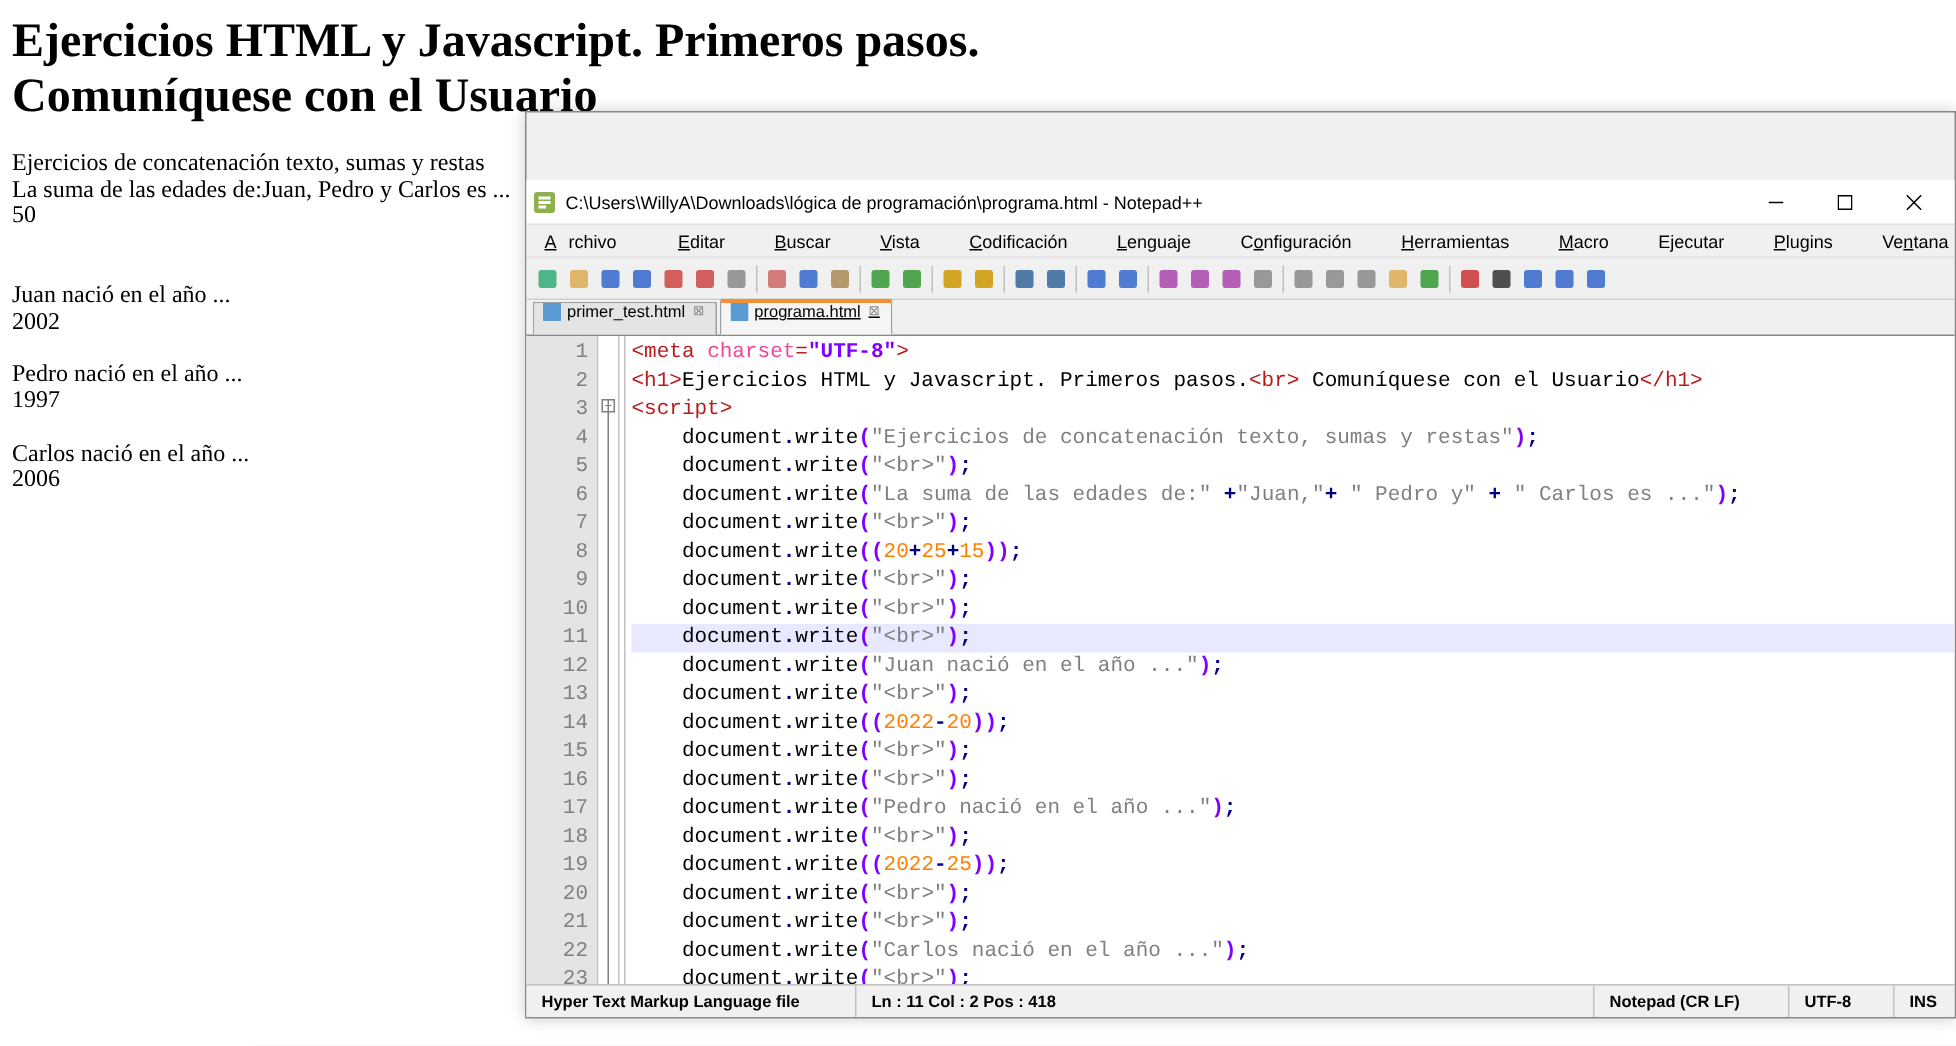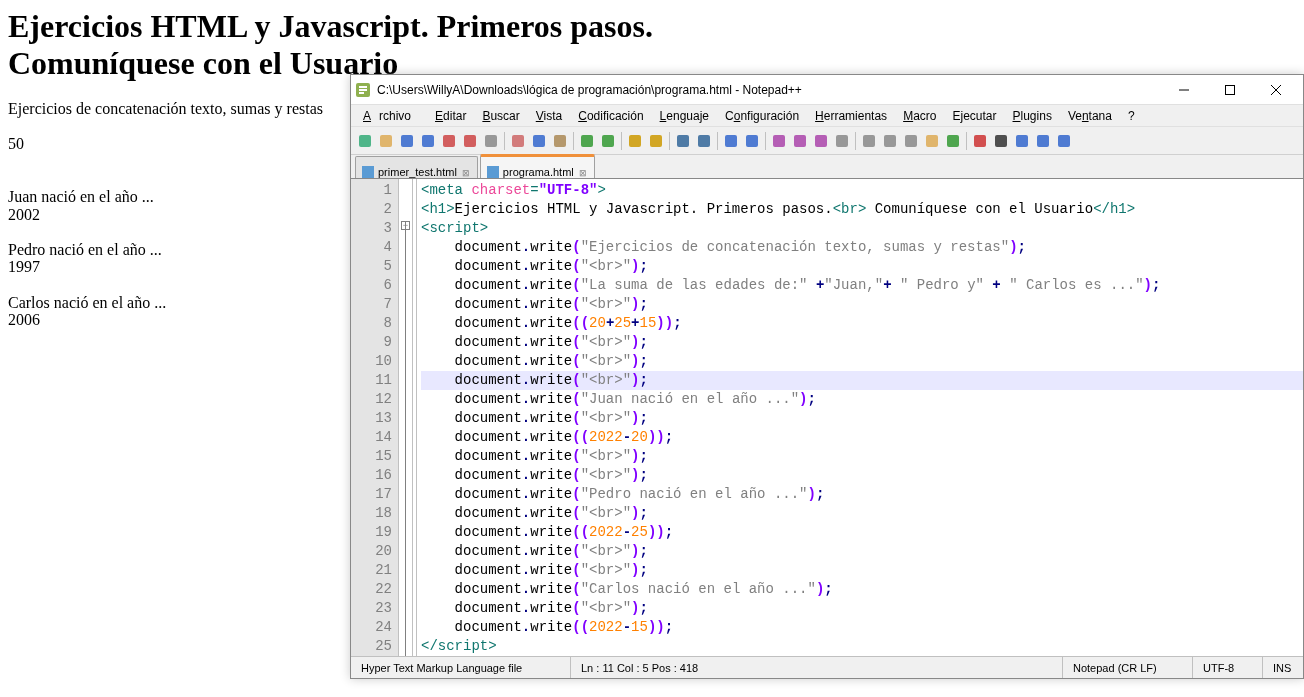--- a/index.html
+++ b/index.html
@@ -3,77 +3,77 @@
 <meta charset="utf-8">
 <style>
 * { margin: 0; padding: 0; box-sizing: border-box; }
 body { font-family: "Times New Roman", serif; background: #fff; width: 1304px; height: 697px; position: relative; overflow: hidden; }
 .bg-page { position: absolute; left: 8px; top: 8px; }
 .bg-page h1 { font-size: 32px; font-weight: bold; margin-bottom: 18px; }
 .bg-page p { font-size: 16px; line-height: 1.1; }
 
 .npp-window { position: absolute; left: 350px; top: 74px; width: 954px; height: 605px; background: #f0f0f0; border: 1px solid #888; box-shadow: 0 0 10px rgba(0,0,0,0.2); font-family: "Segoe UI", Tahoma, sans-serif; font-size: 12px; display: flex; flex-direction: column; }
 
-.titlebar { height: 30px; background: #fff; display: flex; align-items: center; padding: 0 4px; border-bottom: 1px solid #e0e0e0; }
+.titlebar { height: 30px; background: #fff; display: flex; align-items: center; padding: 0 4px; border-bottom: 1px solid #e0e0e0; margin-top: 45px; }
 .tb-icon { width: 16px; height: 16px; margin-right: 6px; }
 .tb-title { flex: 1; color: #000; font-size: 12px; }
 .tb-btns { display: flex; gap: 0; }
 .tb-btn { width: 46px; height: 28px; display: flex; align-items: center; justify-content: center; color: #000; cursor: pointer; }
 
-.menubar { height: 22px; background: #f0f0f0; display: flex; align-items: center; padding: 0 4px; gap: 0; border-bottom: 1px solid #e0e0e0; }
+.menubar { height: 22px; background: #f0f0f0; display: flex; align-items: center; padding: 0 4px; gap: 17px; border-bottom: 1px solid #e0e0e0; }
 .menubar span { padding: 2px 8px; cursor: pointer; }
 .menubar span u { text-decoration: underline; }
 
 .toolbar { height: 28px; background: #f0f0f0; display: flex; align-items: center; padding: 2px 4px; gap: 1px; border-bottom: 1px solid #d0d0d0; }
 .tb-ico { width: 20px; height: 20px; display: flex; align-items: center; justify-content: center; cursor: pointer; border: 1px solid transparent; }
 .tb-sep { width: 1px; height: 18px; background: #c0c0c0; margin: 0 2px; }
 
 .tabbar { height: 24px; background: #f0f0f0; display: flex; align-items: flex-end; padding: 0 4px; border-bottom: 1px solid #888; }
-.tab { display: flex; align-items: flex-end; height: 22px; padding: 0 6px; background: #e4e4e4; border: 1px solid #a0a0a0; border-bottom: none; margin-right: 2px; cursor: pointer; font-size: 11px; gap: 4px; border-radius: 2px 2px 0 0; margin-top: 44px; }
-.tab.active { background: #f5f5f5; border-top: 3px solid #f0903a; height: 24px; position: relative; z-index: 1; }
+.tab { display: flex; align-items: flex-start; height: 22px; padding: 0 6px; background: #e4e4e4; border: 1px solid #a0a0a0; border-bottom: none; margin-right: 2px; cursor: pointer; font-size: 11px; gap: 4px; border-radius: 2px 2px 0 0; margin-top: 44px; }
+.tab.active { background: #f5f5f5; border-top: 3px solid #f0903a; height: 24px; position: relative; z-index: 1; text-decoration: underline; }
 .tab-icon { width: 12px; height: 12px; }
 .tab-close { width: 10px; height: 10px; cursor: pointer; color: #888; font-size: 9px; display: flex; align-items: center; justify-content: center; }
 
 .editor { flex: 1; display: flex; background: #fff; overflow: hidden; font-family: Consolas, "Courier New", monospace; font-size: 14px; }
 .gutter { width: 48px; background: #e4e4e4; color: #808080; text-align: right; padding: 2px 6px 0 0; border-right: 1px solid #c0c0c0; }
 .gutter div { height: 19px; line-height: 19px; }
 .fold { width: 14px; background: #fff; border-right: 1px solid #c0c0c0; position: relative; }
 .fold-line { position: absolute; left: 6px; top: 42px; bottom: 0; width: 1px; background: #808080; }
 .fold-box { position: absolute; left: 2px; top: 42px; width: 9px; height: 9px; border: 1px solid #808080; background: #fff; display: flex; align-items: center; justify-content: center; font-size: 9px; color: #808080; }
 .margin-strip { width: 4px; background: #fff; border-right: 1px solid #c0c0c0; }
 .code { flex: 1; padding: 2px 0 0 4px; white-space: pre; position: relative; }
 .code-line { height: 19px; line-height: 19px; }
 .code-line.hl { background: #e8e8ff; }
-.k-tag { color: #0f766e; }
+.k-tag { color: #b91c1c; }
 .k-attr { color: #ec4899; }
 .k-str { color: #8000ff; font-weight: bold; }
 .k-txt { color: #000; }
 .k-id { color: #000; }
 .k-paren { color: #8000ff; font-weight: bold; }
 .k-gray { color: #808080; }
 .k-num { color: #ff8000; }
 .k-op { color: #000080; font-weight: bold; }
 
 .statusbar { height: 22px; background: #f0f0f0; border-top: 1px solid #c0c0c0; display: flex; align-items: center; font-size: 11px; }
-.sb-cell { padding: 0 10px; border-right: 1px solid #c0c0c0; height: 100%; display: flex; align-items: center; }
+.sb-cell { padding: 0 10px; border-right: 1px solid #c0c0c0; height: 100%; display: flex; align-items: center; font-weight: bold; }
 .sb-cell.wide { flex: 1; }
 
 svg { display: block; }
 </style>
 </head>
 <body>
 
 <div class="bg-page">
   <h1>
     <span>Ejercicios HTML y Javascript. Primeros pasos.</span><br>
     <span>Comuníquese con el Usuario</span>
   </h1>
   <p>
     <span>Ejercicios de concatenación texto, sumas y restas</span><br>
-    <br>
+    <span>La suma de las edades de:Juan, Pedro y Carlos es ...</span><br>
     <span>50</span><br><br><br>
     <span>Juan nació en el año ...</span><br>
     <span>2002</span><br><br>
     <span>Pedro nació en el año ...</span><br>
     <span>1997</span><br><br>
     <span>Carlos nació en el año ...</span><br>
     <span>2006</span>
   </p>
 </div>
 
@@ -345,19 +345,19 @@
     <div class="fold">
       <div class="fold-box">−</div>
       <div class="fold-line"></div>
     </div>
     <div class="margin-strip"></div>
     <div class="code" id="code"><div class="code-line"><span class="k-tag">&lt;meta</span> <span class="k-attr">charset</span><span class="k-tag">=</span><span class="k-str">"UTF-8"</span><span class="k-tag">&gt;</span></div><div class="code-line"><span class="k-tag">&lt;h1&gt;</span><span class="k-txt">Ejercicios HTML y Javascript. Primeros pasos.</span><span class="k-tag">&lt;br&gt;</span><span class="k-txt"> Comuníquese con el Usuario</span><span class="k-tag">&lt;/h1&gt;</span></div><div class="code-line"><span class="k-tag">&lt;script&gt;</span></div><div class="code-line">    <span class="k-id">document</span><span class="k-op">.</span><span class="k-id">write</span><span class="k-paren">(</span><span class="k-gray">"Ejercicios de concatenación texto, sumas y restas"</span><span class="k-paren">)</span><span class="k-op">;</span></div><div class="code-line">    <span class="k-id">document</span><span class="k-op">.</span><span class="k-id">write</span><span class="k-paren">(</span><span class="k-gray">"&lt;br&gt;"</span><span class="k-paren">)</span><span class="k-op">;</span></div><div class="code-line">    <span class="k-id">document</span><span class="k-op">.</span><span class="k-id">write</span><span class="k-paren">(</span><span class="k-gray">"La suma de las edades de:"</span> <span class="k-op">+</span><span class="k-gray">"Juan,"</span><span class="k-op">+</span> <span class="k-gray">" Pedro y"</span> <span class="k-op">+</span> <span class="k-gray">" Carlos es ..."</span><span class="k-paren">)</span><span class="k-op">;</span></div><div class="code-line">    <span class="k-id">document</span><span class="k-op">.</span><span class="k-id">write</span><span class="k-paren">(</span><span class="k-gray">"&lt;br&gt;"</span><span class="k-paren">)</span><span class="k-op">;</span></div><div class="code-line">    <span class="k-id">document</span><span class="k-op">.</span><span class="k-id">write</span><span class="k-paren">((</span><span class="k-num">20</span><span class="k-op">+</span><span class="k-num">25</span><span class="k-op">+</span><span class="k-num">15</span><span class="k-paren">))</span><span class="k-op">;</span></div><div class="code-line">    <span class="k-id">document</span><span class="k-op">.</span><span class="k-id">write</span><span class="k-paren">(</span><span class="k-gray">"&lt;br&gt;"</span><span class="k-paren">)</span><span class="k-op">;</span></div><div class="code-line">    <span class="k-id">document</span><span class="k-op">.</span><span class="k-id">write</span><span class="k-paren">(</span><span class="k-gray">"&lt;br&gt;"</span><span class="k-paren">)</span><span class="k-op">;</span></div><div class="code-line hl">    <span class="k-id">document</span><span class="k-op">.</span><span class="k-id">write</span><span class="k-paren">(</span><span class="k-gray">"&lt;br&gt;"</span><span class="k-paren">)</span><span class="k-op">;</span></div><div class="code-line">    <span class="k-id">document</span><span class="k-op">.</span><span class="k-id">write</span><span class="k-paren">(</span><span class="k-gray">"Juan nació en el año ..."</span><span class="k-paren">)</span><span class="k-op">;</span></div><div class="code-line">    <span class="k-id">document</span><span class="k-op">.</span><span class="k-id">write</span><span class="k-paren">(</span><span class="k-gray">"&lt;br&gt;"</span><span class="k-paren">)</span><span class="k-op">;</span></div><div class="code-line">    <span class="k-id">document</span><span class="k-op">.</span><span class="k-id">write</span><span class="k-paren">((</span><span class="k-num">2022</span><span class="k-op">-</span><span class="k-num">20</span><span class="k-paren">))</span><span class="k-op">;</span></div><div class="code-line">    <span class="k-id">document</span><span class="k-op">.</span><span class="k-id">write</span><span class="k-paren">(</span><span class="k-gray">"&lt;br&gt;"</span><span class="k-paren">)</span><span class="k-op">;</span></div><div class="code-line">    <span class="k-id">document</span><span class="k-op">.</span><span class="k-id">write</span><span class="k-paren">(</span><span class="k-gray">"&lt;br&gt;"</span><span class="k-paren">)</span><span class="k-op">;</span></div><div class="code-line">    <span class="k-id">document</span><span class="k-op">.</span><span class="k-id">write</span><span class="k-paren">(</span><span class="k-gray">"Pedro nació en el año ..."</span><span class="k-paren">)</span><span class="k-op">;</span></div><div class="code-line">    <span class="k-id">document</span><span class="k-op">.</span><span class="k-id">write</span><span class="k-paren">(</span><span class="k-gray">"&lt;br&gt;"</span><span class="k-paren">)</span><span class="k-op">;</span></div><div class="code-line">    <span class="k-id">document</span><span class="k-op">.</span><span class="k-id">write</span><span class="k-paren">((</span><span class="k-num">2022</span><span class="k-op">-</span><span class="k-num">25</span><span class="k-paren">))</span><span class="k-op">;</span></div><div class="code-line">    <span class="k-id">document</span><span class="k-op">.</span><span class="k-id">write</span><span class="k-paren">(</span><span class="k-gray">"&lt;br&gt;"</span><span class="k-paren">)</span><span class="k-op">;</span></div><div class="code-line">    <span class="k-id">document</span><span class="k-op">.</span><span class="k-id">write</span><span class="k-paren">(</span><span class="k-gray">"&lt;br&gt;"</span><span class="k-paren">)</span><span class="k-op">;</span></div><div class="code-line">    <span class="k-id">document</span><span class="k-op">.</span><span class="k-id">write</span><span class="k-paren">(</span><span class="k-gray">"Carlos nació en el año ..."</span><span class="k-paren">)</span><span class="k-op">;</span></div><div class="code-line">    <span class="k-id">document</span><span class="k-op">.</span><span class="k-id">write</span><span class="k-paren">(</span><span class="k-gray">"&lt;br&gt;"</span><span class="k-paren">)</span><span class="k-op">;</span></div><div class="code-line">    <span class="k-id">document</span><span class="k-op">.</span><span class="k-id">write</span><span class="k-paren">((</span><span class="k-num">2022</span><span class="k-op">-</span><span class="k-num">15</span><span class="k-paren">))</span><span class="k-op">;</span></div><div class="code-line"><span class="k-tag">&lt;/script&gt;</span></div></div>
   </div>
 
   <div class="statusbar">
     <div class="sb-cell" style="width:220px">Hyper Text Markup Language file</div>
-    <div class="sb-cell wide">Ln : 11    Col : 5    Pos : 418</div>
+    <div class="sb-cell wide">Ln : 11    Col : 2    Pos : 418</div>
     <div class="sb-cell" style="width:130px">Notepad (CR LF)</div>
     <div class="sb-cell" style="width:70px">UTF-8</div>
     <div class="sb-cell" style="width:40px;border-right:none">INS</div>
   </div>
 
 </div>
 
 </body></html>

